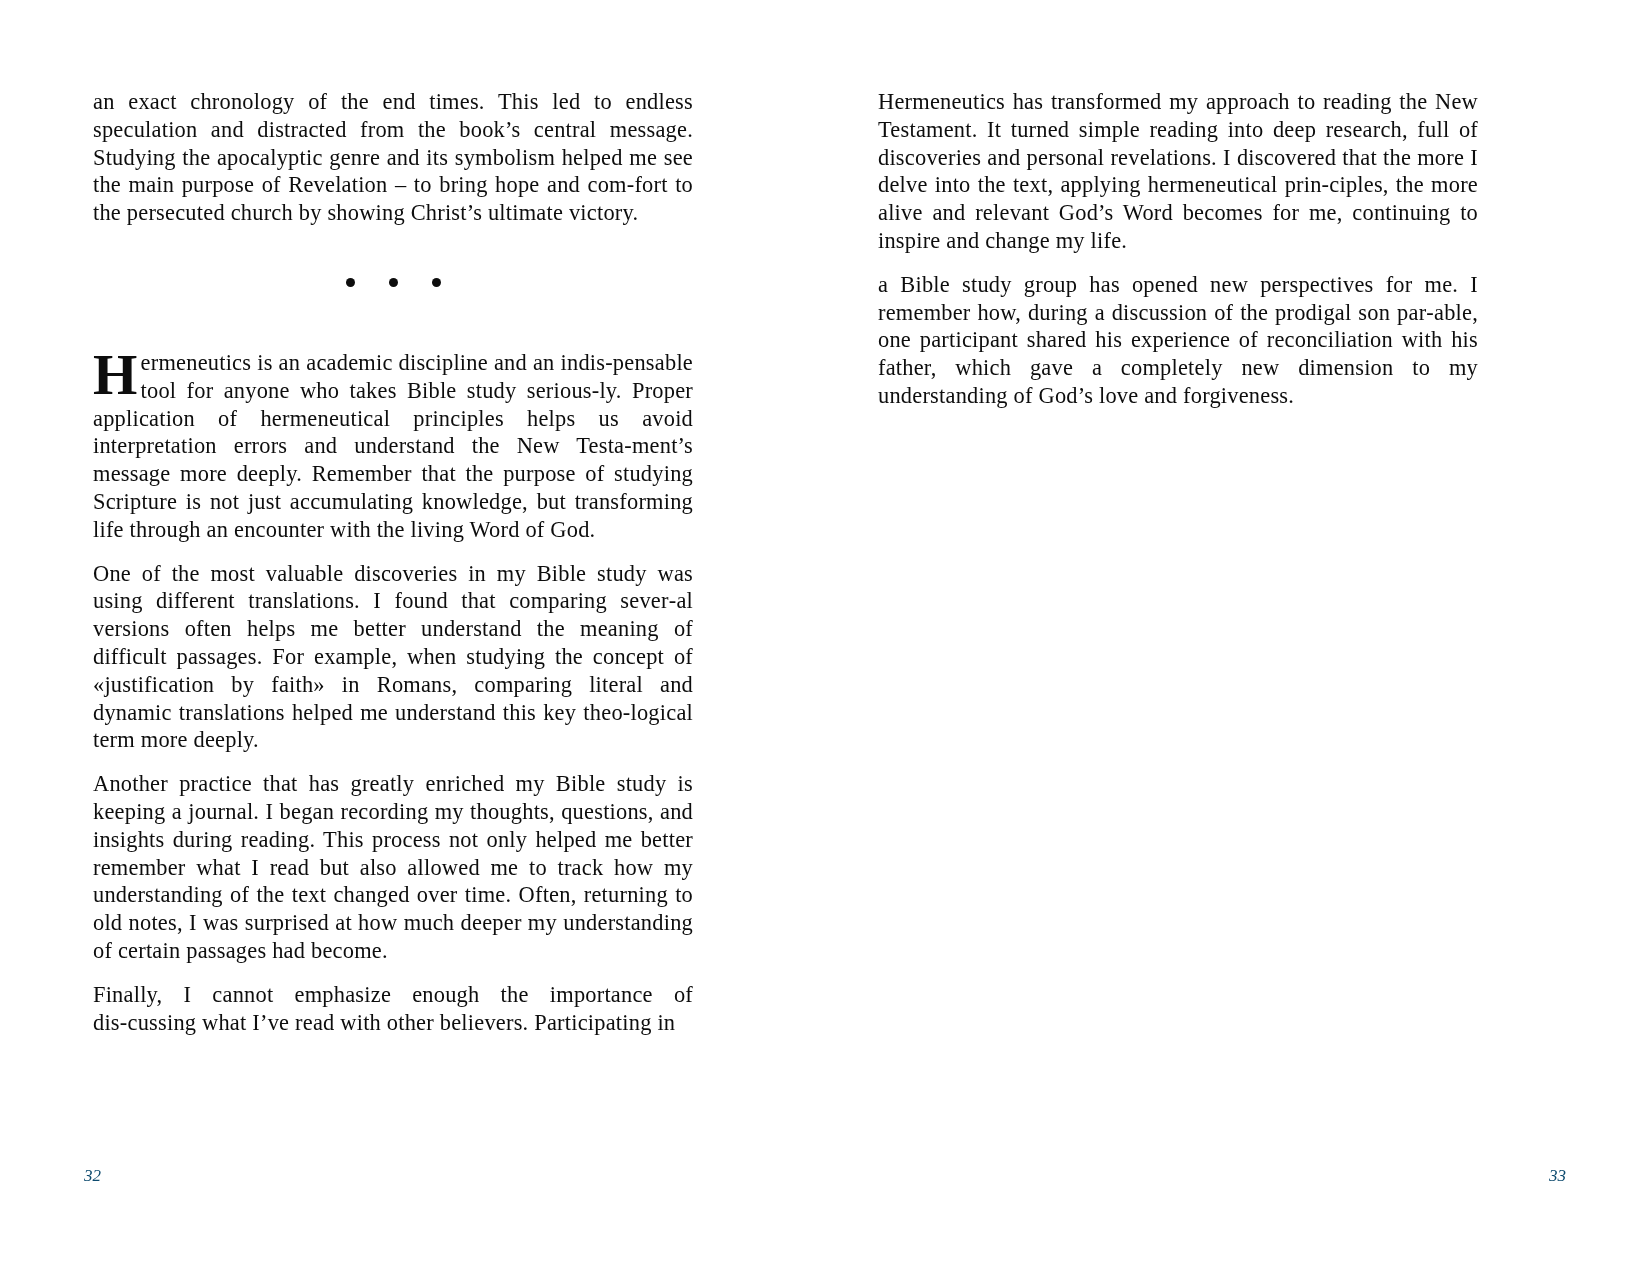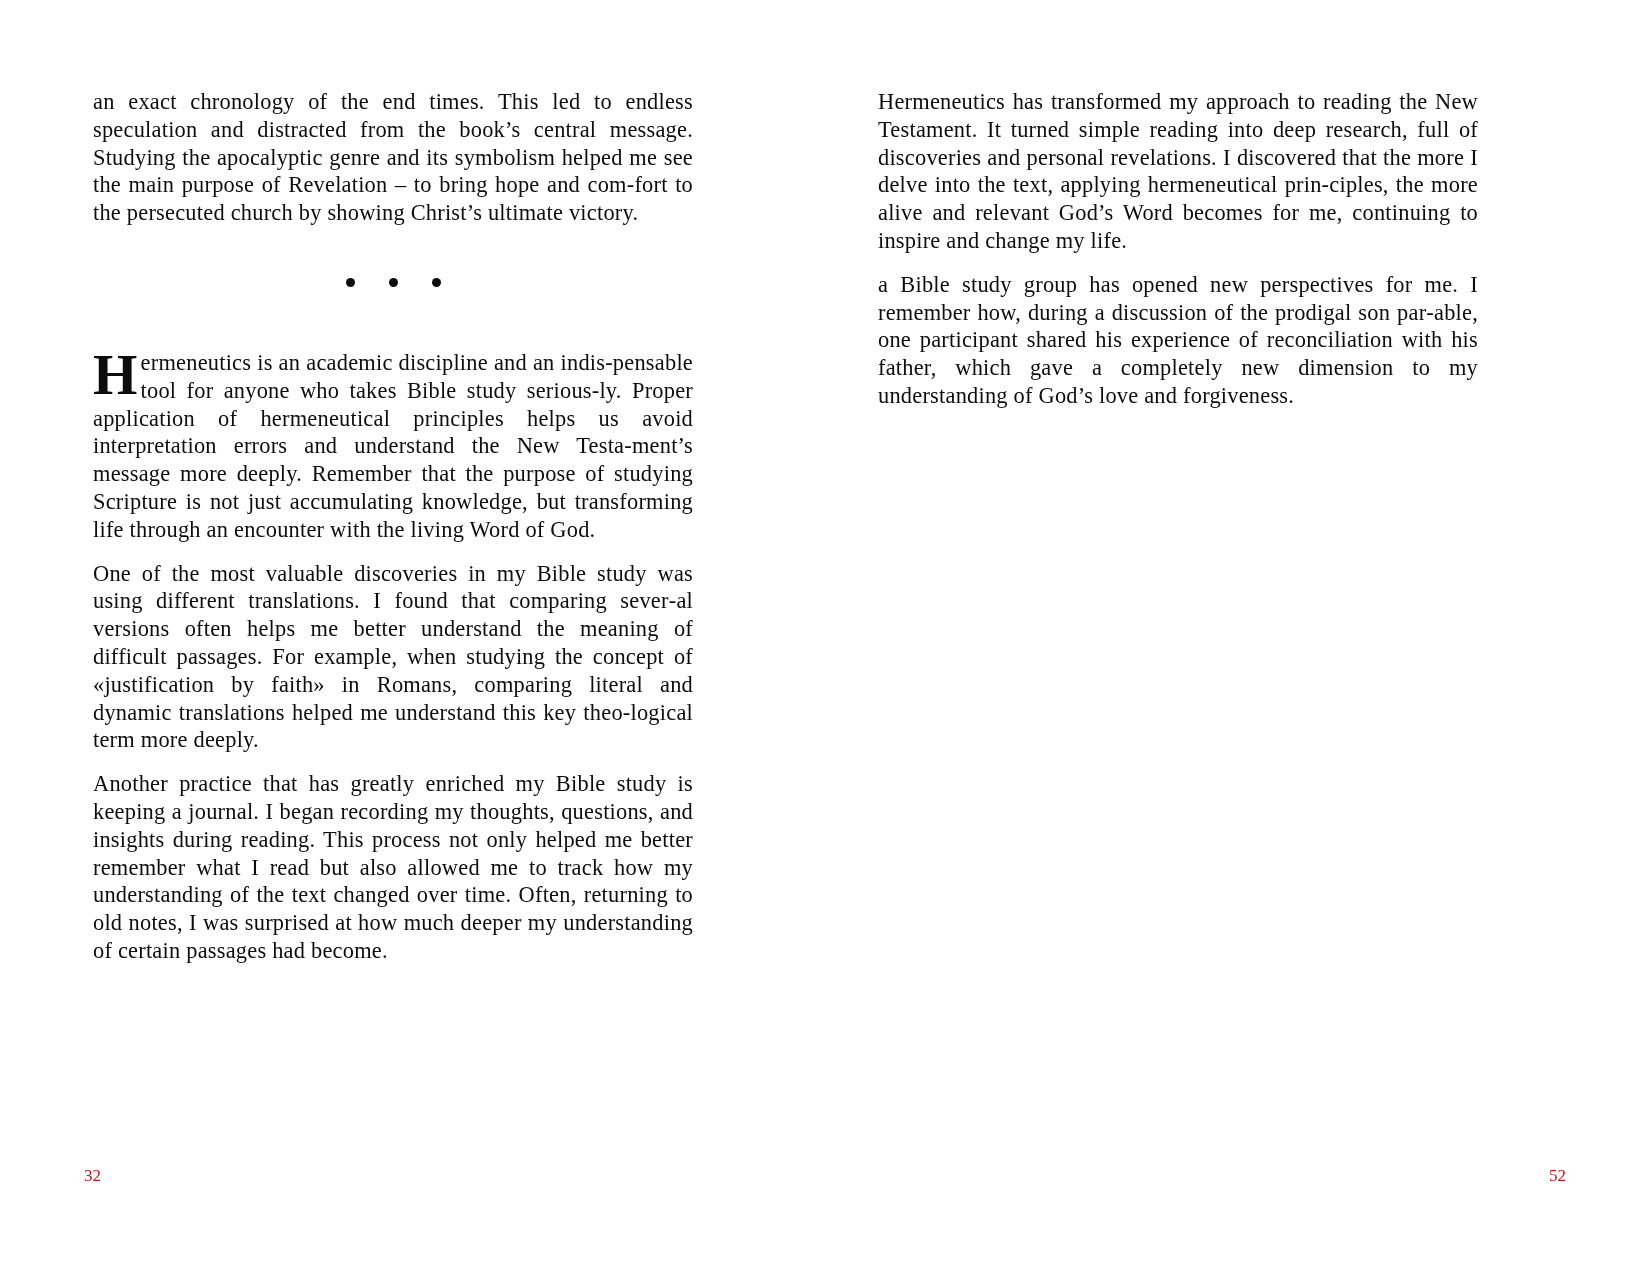--- a/index.html
+++ b/index.html
@@ -92,21 +92,22 @@
     font-weight: 700;
     padding: 2px 2px 0 0;
     margin-right: 1px;
   }
 
   .folio {
     position: absolute;
     bottom: 88px;
     font-size: 17px;
     line-height: 20px;
-    color: #b91c1c;
+    color: #0c4a6e;
+    font-style: italic;
   }
   .page-left  .folio { left: 84px; }
   .page-right .folio { right: 84px; }
 </style>
 </head>
 <body>
 
 <div class="spread">
 
   <div class="page page-left">
@@ -121,31 +122,32 @@
       </div>
 
       <p class="dropcap-para">
         <span class="dropcap">H</span><span>ermeneutics is an academic discipline and an indis‑pensable tool for anyone who takes Bible study serious‑ly. Proper application of hermeneutical principles helps us avoid interpretation errors and understand the New Testa‑ment’s message more deeply. Remember that the purpose of studying Scripture is not just accumulating knowledge, but transforming life through an encounter with the living Word of God.</span>
       </p>
 
       <p class="para">One of the most valuable discoveries in my Bible study was using different translations. I found that comparing sever‑al versions often helps me better understand the meaning of difficult passages. For example, when studying the concept of «justification by faith» in Romans, comparing literal and dynamic translations helped me understand this key theo‑logical term more deeply.</p>
 
       <p class="para">Another practice that has greatly enriched my Bible study is keeping a journal. I began recording my thoughts, questions, and insights during reading. This process not only helped me better remember what I read but also allowed me to track how my understanding of the text changed over time. Often, returning to old notes, I was surprised at how much deeper my understanding of certain passages had become.</p>
 
+      <p class="para">Finally, I cannot emphasize enough the importance of dis‑cussing what I’ve read with other believers. Participating in</p>
 
     </div>
 
     <div class="folio">32</div>
   </div>
 
   <div class="page page-right">
     <div class="column">
 
       <p class="para">Hermeneutics has transformed my approach to reading the New Testament. It turned simple reading into deep research, full of discoveries and personal revelations. I discovered that the more I delve into the text, applying hermeneutical prin‑ciples, the more alive and relevant God’s Word becomes for me, continuing to inspire and change my life.</p>
 
       <p class="para">a Bible study group has opened new perspectives for me. I remember how, during a discussion of the prodigal son par‑able, one participant shared his experience of reconciliation with his father, which gave a completely new dimension to my understanding of God’s love and forgiveness.</p>
 
     </div>
 
-    <div class="folio">52</div>
+    <div class="folio">33</div>
   </div>
 
 </div>
 
 </body></html>

